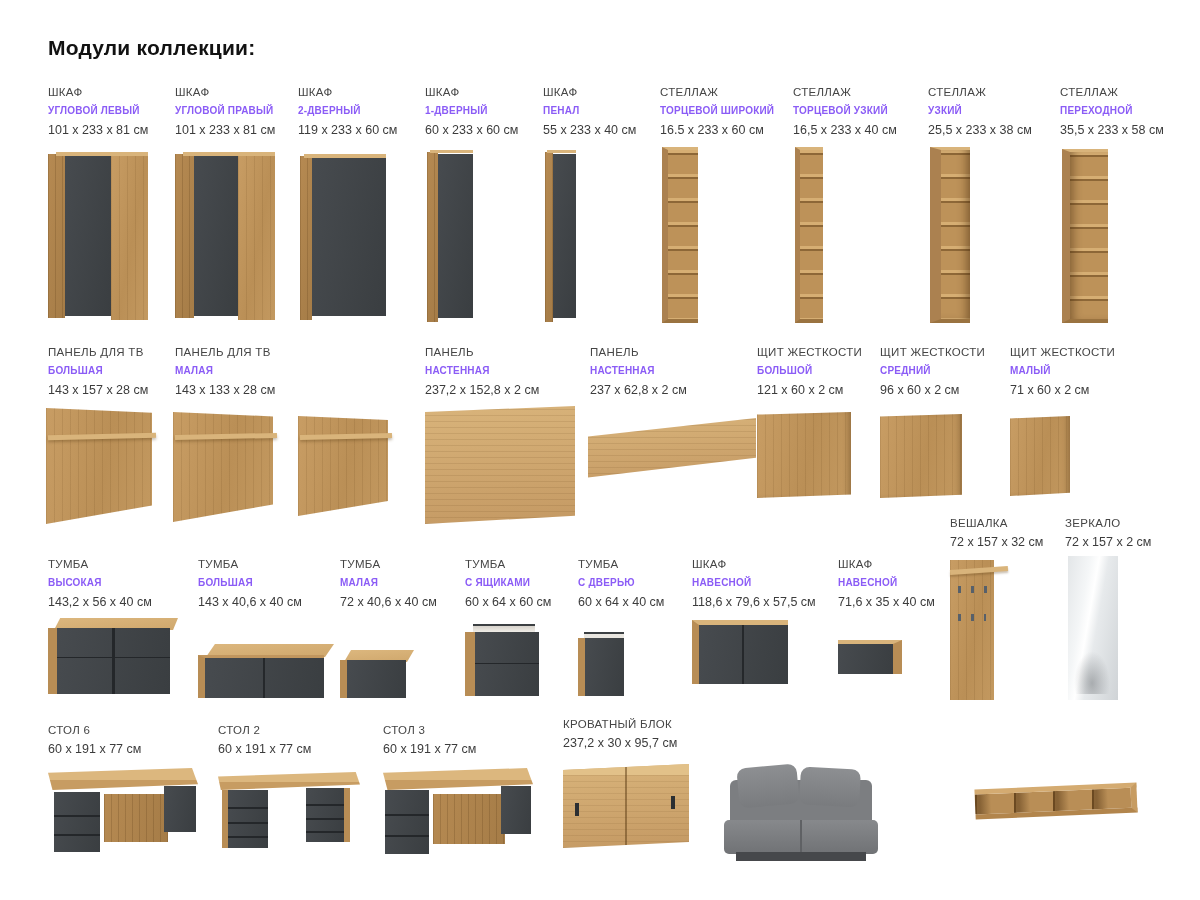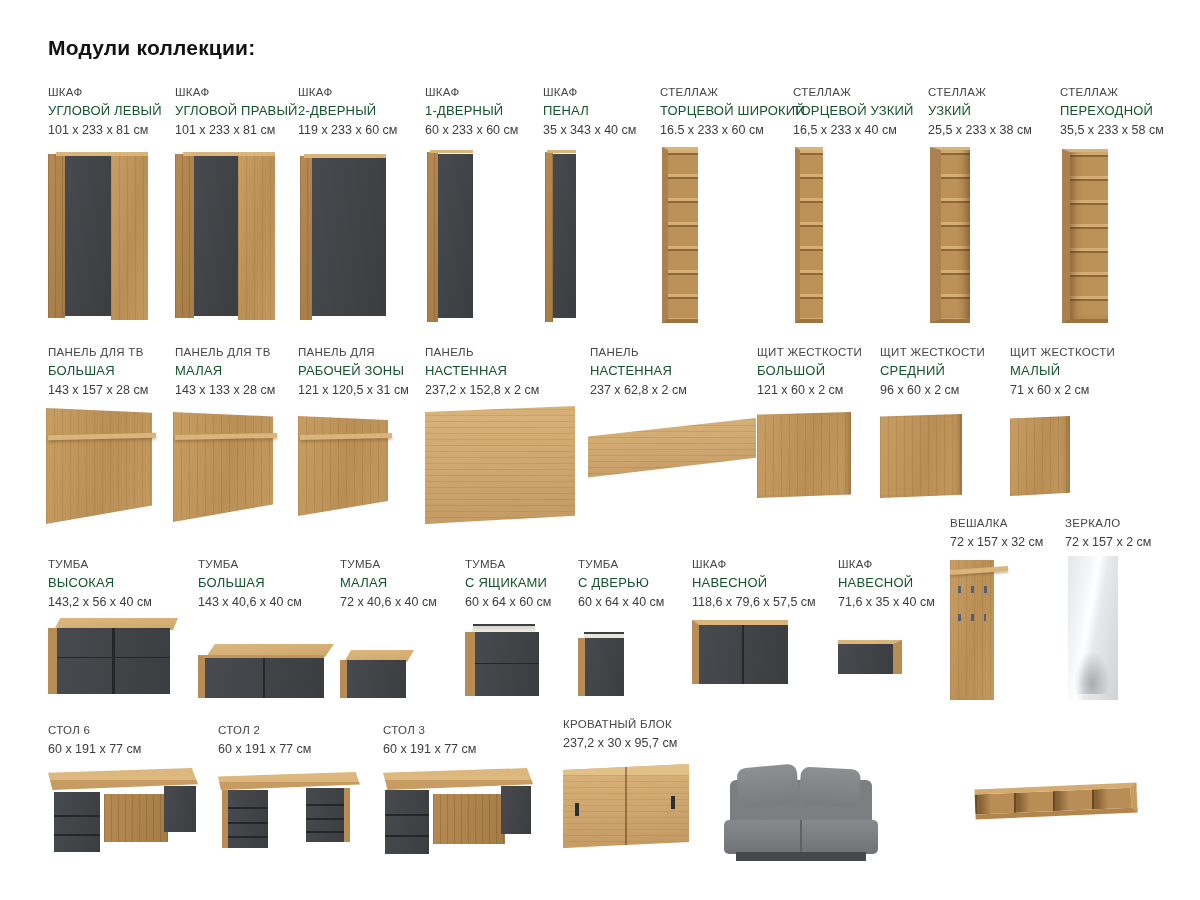--- a/index.html
+++ b/index.html
@@ -2,21 +2,21 @@
 <html><head>
 <meta charset="utf-8">
 <style>
   *{box-sizing:border-box;margin:0;padding:0}
   html,body{background:#fff}
   body{font-family:"Liberation Sans",sans-serif}
   #page{position:relative;width:1200px;height:900px;background:#fff;overflow:hidden}
   .title{position:absolute;left:48px;top:36px;font-size:21px;font-weight:bold;color:#121212;letter-spacing:.2px}
   .lb{position:absolute;white-space:nowrap}
   .cat{font-size:11.5px;color:#454545;letter-spacing:.3px;line-height:17px}
-  .var{font-size:13px;font-weight:normal;color:#14532d;letter-spacing:.2px;line-height:19px}
+  .var{font-size:10px;font-weight:bold;color:#8b5cf6;letter-spacing:.2px;line-height:19px}
   .dim{font-size:12.5px;color:#3c3c3c;line-height:20px}
   .fig{position:absolute}
   .fig i{position:absolute;display:block}
   
   .wood{background:repeating-linear-gradient(90deg,rgba(97,63,21,.13) 0 1px,transparent 1px 8px),linear-gradient(100deg,#c89d64,#ba8f56 55%,#c39960)}
   .woodd{background:repeating-linear-gradient(90deg,rgba(80,50,15,.20) 0 1px,transparent 1px 7px),linear-gradient(100deg,#b68a52,#a57c47)}
   .woodh{background:repeating-linear-gradient(0deg,rgba(97,63,21,.12) 0 1px,transparent 1px 6px),linear-gradient(175deg,#d9b47b,#c49963)}
   .darkp{background:linear-gradient(100deg,#474b4f,#3a3e41)}
   .rack{background:repeating-linear-gradient(180deg,#d6ae73 0 3px,#8d6737 3px 5px,#bd9259 5px 24px);border-top:3px solid #d9b47b;border-bottom:4px solid #9a7340}
   .seamv-dark{background:linear-gradient(90deg,transparent 0 calc(50% - 1px),#25282b calc(50% - 1px) calc(50% + 1px),transparent calc(50% + 1px)),linear-gradient(100deg,#474b4f,#3a3e41)}
@@ -51,21 +51,21 @@
     <div class="dim">119 х 233 х 60 см</div>
   </div>
   <div class="lb" style="left:425px;top:84px">
     <div class="cat">ШКАФ</div>
     <div class="var">1-ДВЕРНЫЙ</div>
     <div class="dim">60 х 233 х 60 см</div>
   </div>
   <div class="lb" style="left:543px;top:84px">
     <div class="cat">ШКАФ</div>
     <div class="var">ПЕНАЛ</div>
-    <div class="dim">35 х 343 х 40 см</div>
+    <div class="dim">55 х 233 х 40 см</div>
   </div>
   <div class="lb" style="left:660px;top:84px">
     <div class="cat">СТЕЛЛАЖ</div>
     <div class="var">ТОРЦЕВОЙ ШИРОКИЙ</div>
     <div class="dim">16.5 х 233 х 60 см</div>
   </div>
   <div class="lb" style="left:793px;top:84px">
     <div class="cat">СТЕЛЛАЖ</div>
     <div class="var">ТОРЦЕВОЙ УЗКИЙ</div>
     <div class="dim">16,5 х 233 х 40 см</div>
@@ -115,25 +115,20 @@
 
   <div class="lb" style="left:48px;top:344px">
     <div class="cat">ПАНЕЛЬ ДЛЯ ТВ</div>
     <div class="var">БОЛЬШАЯ</div>
     <div class="dim">143 х 157 х 28 см</div>
   </div>
   <div class="lb" style="left:175px;top:344px">
     <div class="cat">ПАНЕЛЬ ДЛЯ ТВ</div>
     <div class="var">МАЛАЯ</div>
     <div class="dim">143 х 133 х 28 см</div>
-  </div>
-  <div class="lb" style="left:298px;top:344px">
-    <div class="cat">ПАНЕЛЬ ДЛЯ</div>
-    <div class="var">РАБОЧЕЙ ЗОНЫ</div>
-    <div class="dim">121 х 120,5 х 31 см</div>
   </div>
   <div class="lb" style="left:425px;top:344px">
     <div class="cat">ПАНЕЛЬ</div>
     <div class="var">НАСТЕННАЯ</div>
     <div class="dim">237,2 х 152,8 х 2 см</div>
   </div>
   <div class="lb" style="left:590px;top:344px">
     <div class="cat">ПАНЕЛЬ</div>
     <div class="var">НАСТЕННАЯ</div>
     <div class="dim">237 х 62,8 х 2 см</div>

